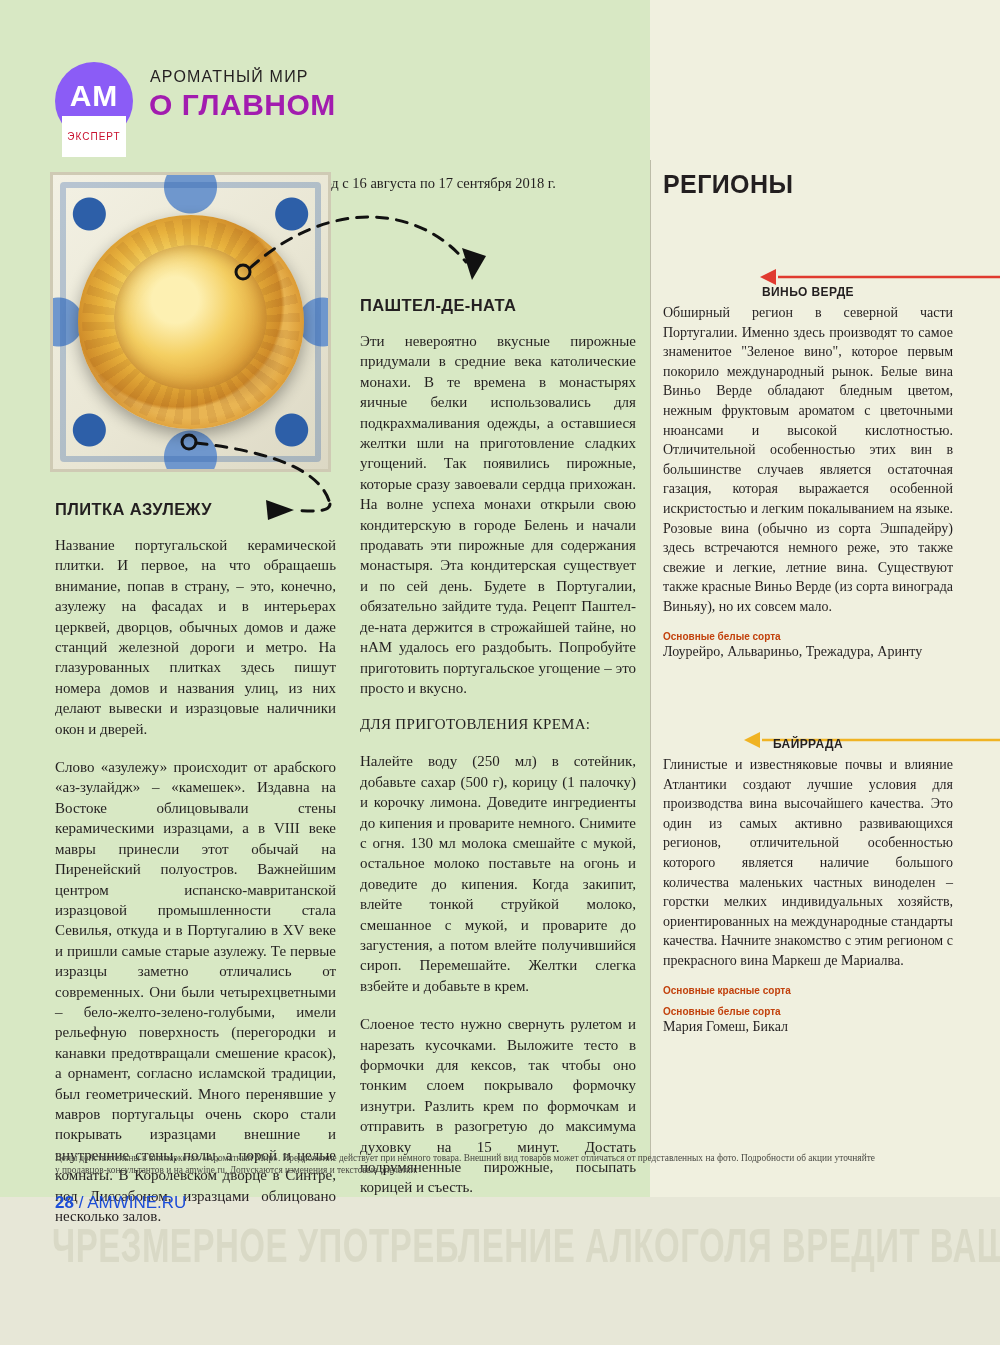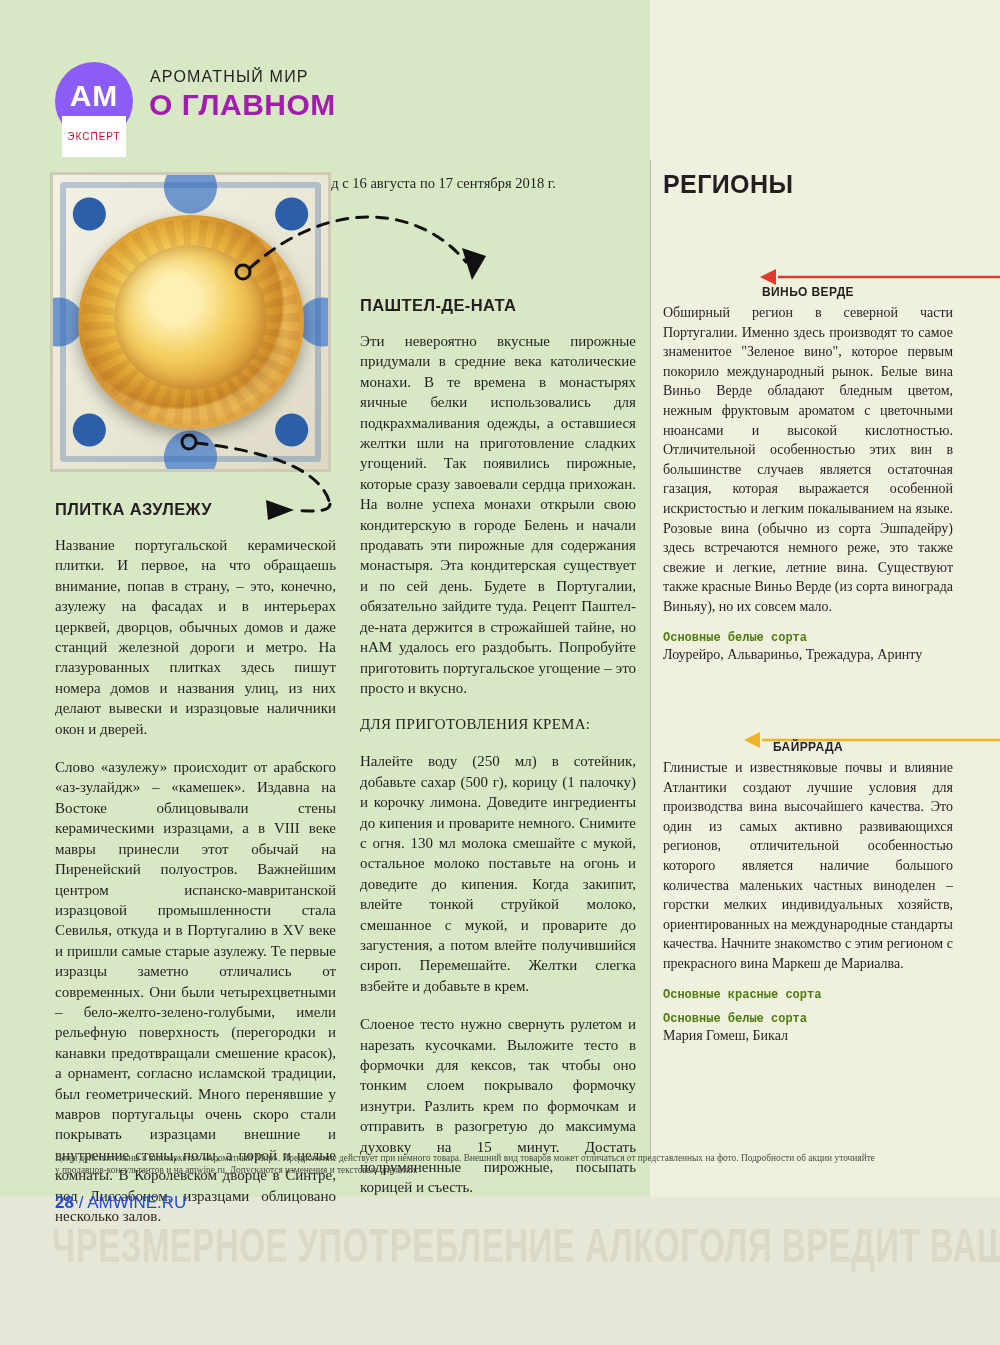--- a/index.html
+++ b/index.html
@@ -203,25 +203,25 @@
   h3.region {
     font-family: "Liberation Sans", sans-serif;
     font-weight: bold;
     font-size: 12px;
     letter-spacing: 0.4px;
     margin: 0 0 4px 0;
     color: #231f20;
     text-align: center;
   }
   h4.grapes {
-    font-family: Liberation Mono, monospace;
-    font-weight: bold;
-    font-size: 12px;
+    font-family: Liberation Sans, sans-serif;
+    font-weight: bold;
+    font-size: 10px;
     margin: 10px 0 0 0;
-    color: #4d7c0f;
+    color: #c2410c;
   }
   p.body {
     font-family: "Liberation Serif", serif;
     font-size: 15px;
     line-height: 20.4px;
     margin: 16px 0 18px 0;
     text-align: justify;
     color: #231f20;
   }
   p.lead {

